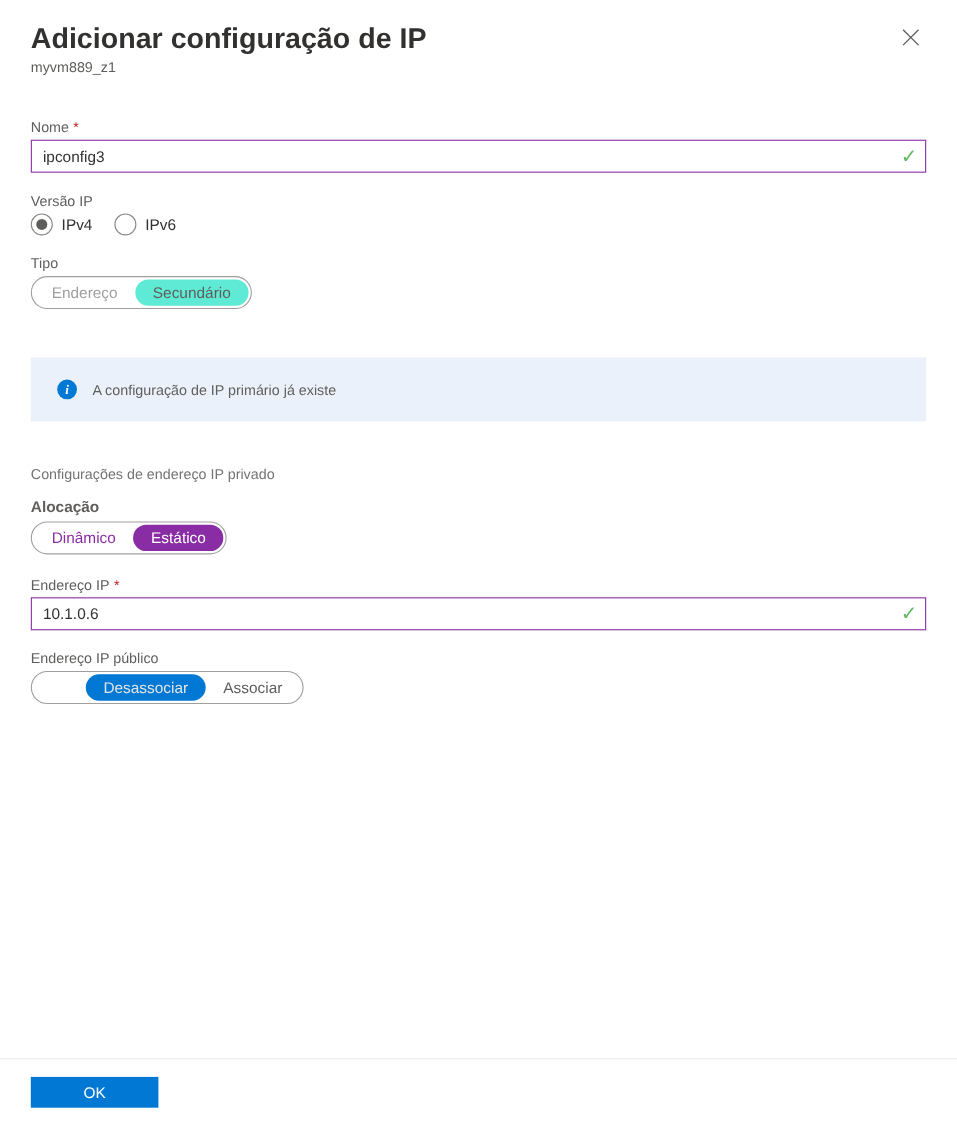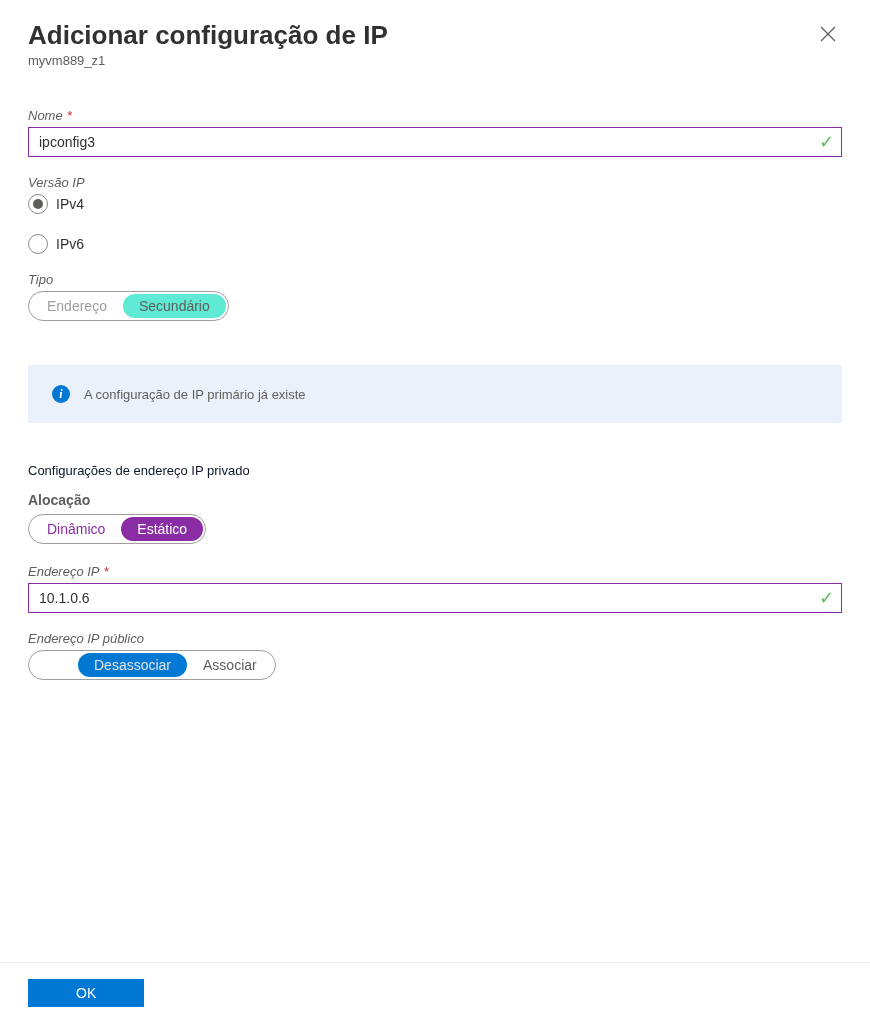--- a/index.html
+++ b/index.html
@@ -41,21 +41,20 @@
     cursor: pointer;
   }
   .close-btn svg { width: 16px; height: 16px; stroke: #605e5c; stroke-width: 1.2; }
   .field-label {
     font-size: 13px;
     color: #605e5c;
     margin-bottom: 4px;
     display: flex;
     align-items: center;
     gap: 4px;
-    font-style: italic;
   }
   .required-star { color: #c1272d; }
   .text-input-wrap {
     position: relative;
     margin-bottom: 18px;
   }
   .text-input {
     width: 100%;
     border: 1px solid #8a2da5;
     padding: 6px 30px 6px 10px;
@@ -67,23 +66,22 @@
   .valid-check {
     position: absolute;
     right: 8px; top: 50%;
     transform: translateY(-50%);
     color: #5fb85f;
     font-size: 18px;
   }
   .radio-row {
     display: flex;
     gap: 20px;
-    align-items: flex-start;
+    align-items: flex-end;
     margin-bottom: 18px;
-    flex-direction: column;
   }
   .radio-item {
     display: flex;
     align-items: center;
     gap: 8px;
     cursor: pointer;
   }
   .radio-circle {
     width: 20px; height: 20px;
     border-radius: 50%;
@@ -139,21 +137,21 @@
     font-family: Georgia, serif;
     font-style: italic;
     font-weight: bold;
     font-size: 12px;
     flex-shrink: 0;
   }
   .info-text { color: #605e5c; font-size: 13px; }
 
   .section-heading {
     font-size: 13px;
-    color: #0f172a;
+    color: #737373;
     margin-bottom: 14px;
   }
   .alloc-label {
     font-size: 14px;
     color: #605e5c;
     font-weight: 600;
     margin-bottom: 6px;
   }
 
   .bottom-bar {

